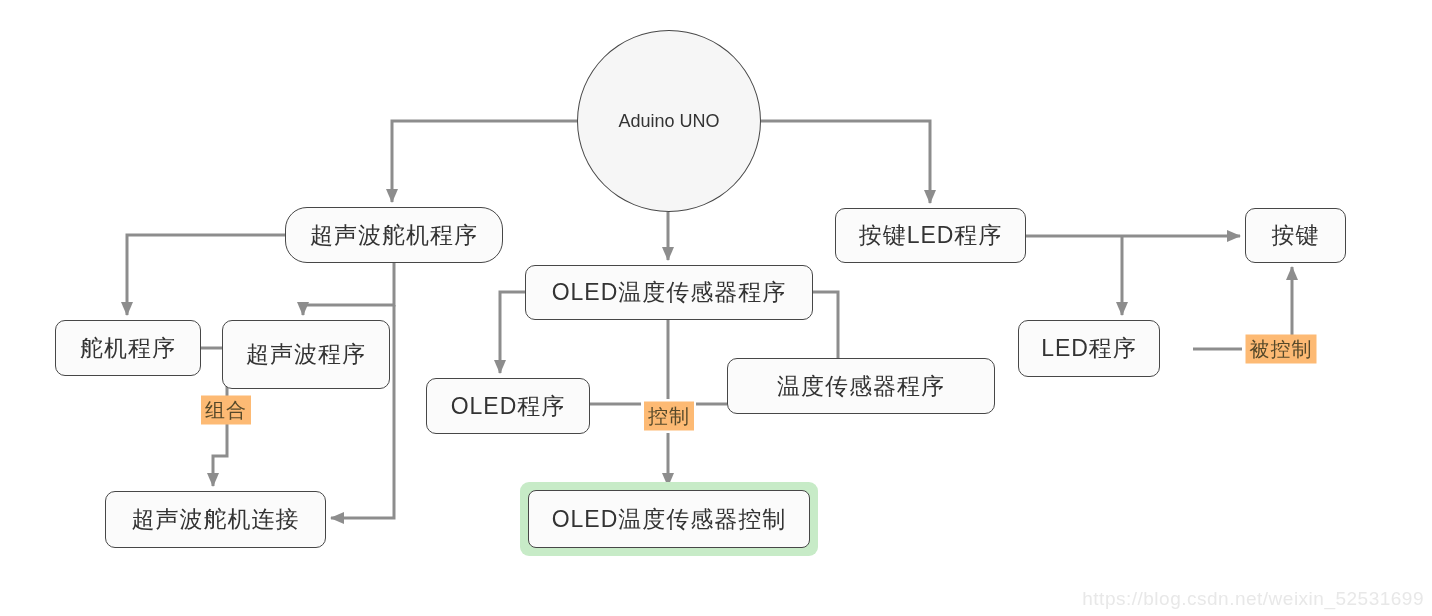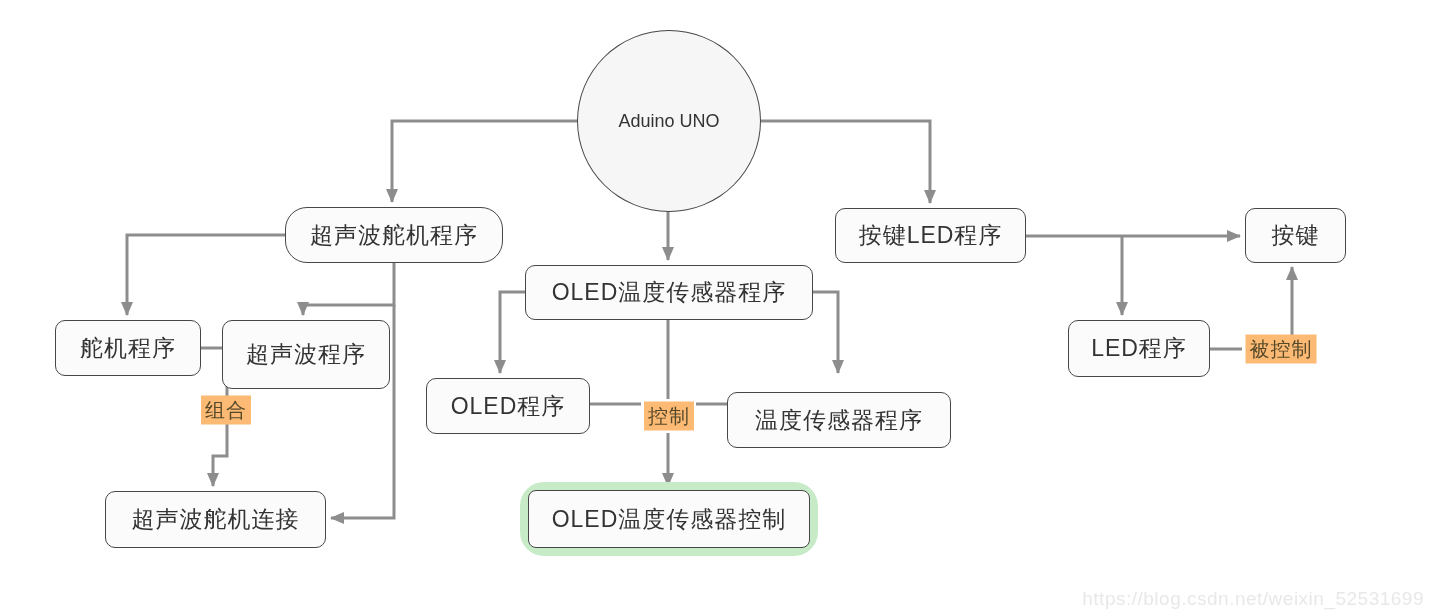--- a/index.html
+++ b/index.html
@@ -40,21 +40,21 @@
   .node.circle {
     border-radius: 50%;
     background: #f6f6f6;
     font-size: 18px;
     letter-spacing: 0;
   }
   .selection-ring {
     position: absolute;
     box-sizing: border-box;
     background: #c7ebc7;
-    border-radius: 24px;
+    border-radius: 9px;
     padding: 8px;
   }
   .selection-ring .node {
     position: relative;
     width: 100%;
     height: 100%;
     border-radius: 8px;
   }
   .edge-label {
     position: absolute;
@@ -128,29 +128,29 @@
   </div>
 
   <div class="node" style="left:55px; top:320px; width:146px; height:56px;">
     <span>舵机程序</span>
   </div>
 
   <div class="node" style="left:222px; top:320px; width:168px; height:69px;">
     <span>超声波程序</span>
   </div>
 
-  <div class="node" style="left:1068px; top:320px; width:142px; height:57px;">
+  <div class="node" style="left:1018px; top:320px; width:142px; height:57px;">
     <span>LED程序</span>
   </div>
 
   <div class="node" style="left:417px; top:378px; width:164px; height:56px;margin-left:9px;">
     <span>OLED程序</span>
   </div>
 
-  <div class="node" style="left:727px; top:392px; width:224px; height:56px;">
+  <div class="node" style="left:727px; top:358px; width:268px; height:56px;">
     <span>温度传感器程序</span>
   </div>
 
   <div class="node" style="left:105px; top:491px; width:221px; height:57px;">
     <span>超声波舵机连接</span>
   </div>
 
   <div class="selection-ring" style="left:520px; top:482px; width:298px; height:74px;">
     <div class="node">
       <span>OLED温度传感器控制</span>

